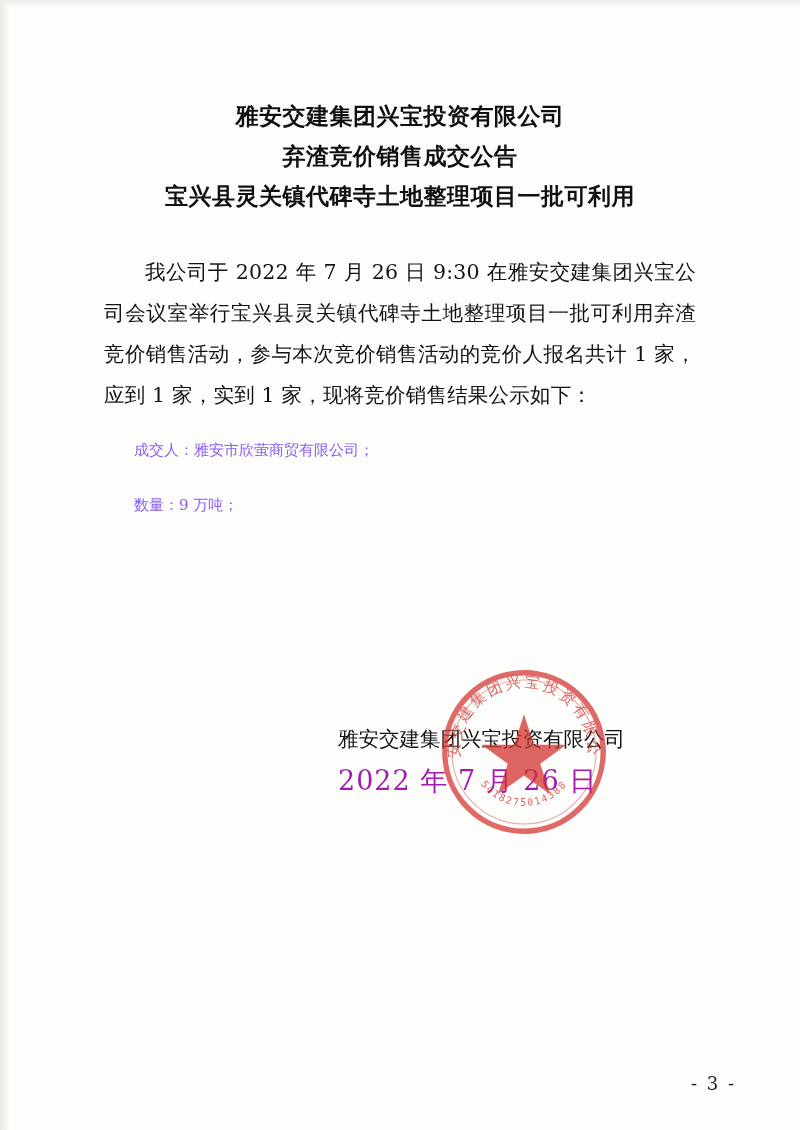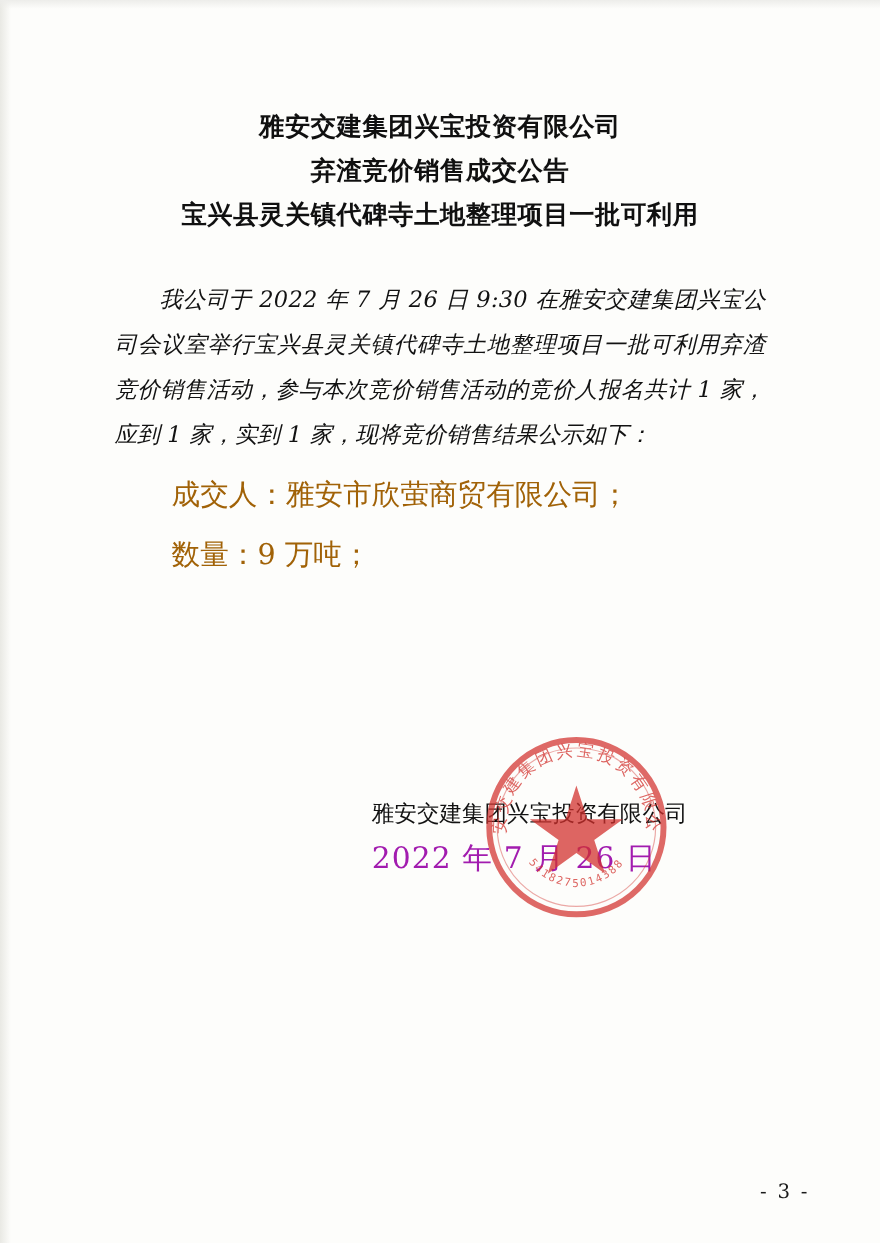--- a/index.html
+++ b/index.html
@@ -49,29 +49,28 @@
   .para {
     font-size: 20.5px;
     line-height: 41px;
     text-align: justify;
     text-justify: inter-ideograph;
     color: #121212;
     letter-spacing: 0.2px;
   }
   .para.indent {
     text-indent: 2em;
-    font-style: italic;
   }
 
   .item {
-    font-size: 26px;
+    font-size: 15px;
     line-height: 41px;
     margin-top: 14px;
     text-indent: 2em;
-    color: #a16207;
+    color: #8b5cf6;
   }
 
   .signature {
     position: absolute;
     left: 104px;
     top: 718px;
     width: 592px;
     text-align: left;
   }
   .sig-line {

